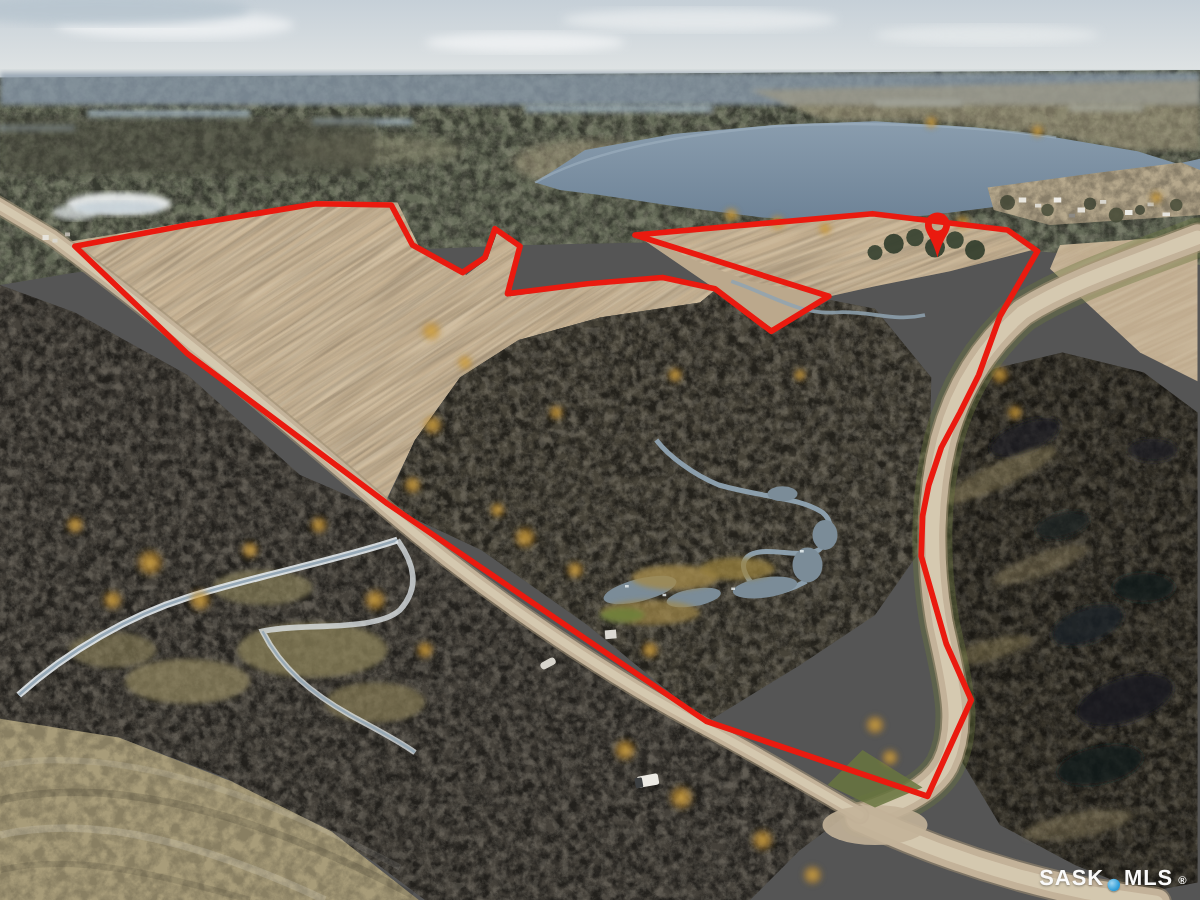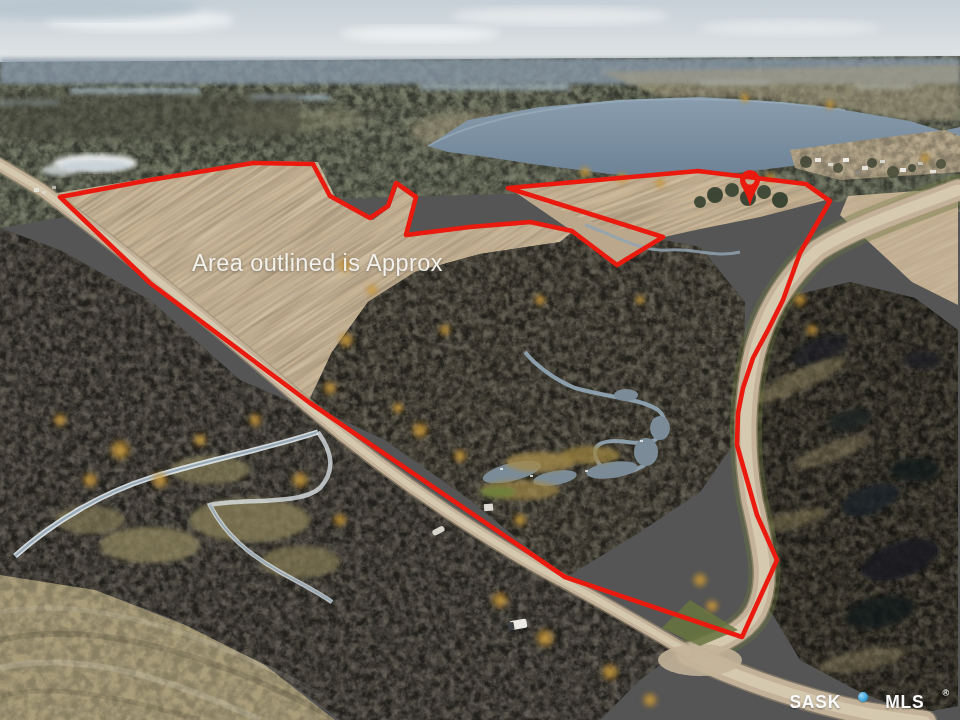--- a/index.html
+++ b/index.html
@@ -3,21 +3,21 @@
 <meta charset="utf-8">
 <style>
   html,body{margin:0;padding:0;background:#555;}
   .stage{position:relative;width:960px;height:720px;overflow:hidden;
          font-family:"Liberation Sans", sans-serif;}
   .stage svg{position:absolute;inset:0;display:block;}
   .caption{position:absolute;left:192px;top:250px;
            font-size:23.5px;letter-spacing:.4px;font-weight:400;
            color:var(--c-caption_text,#f3f1ec);
            text-shadow:0 1px 3px rgba(45,42,38,.45);white-space:nowrap;}
-  .watermark{position:absolute;right:10px;bottom:7px;display:flex;align-items:flex-start;gap:17px;
+  .watermark{position:absolute;right:10px;bottom:7px;display:flex;align-items:flex-end;gap:3px;
              font-weight:bold;font-size:17.5px;letter-spacing:.8px;
              color:var(--c-watermark_text,#fafafa);
              text-shadow:0 1px 2px rgba(0,0,0,.4);margin-top:48px;}
   .watermark .dot{width:10px;height:10px;border-radius:50%;
              background:radial-gradient(circle at 35% 35%, #9ed6f2 0%, var(--c-mls_dot,#35a0d9) 60%, #1f7fb9 100%);
              box-shadow:0 1px 1px rgba(0,0,0,.3);}
   .watermark sup{font-size:9px;font-weight:bold;transform:translateY(-4px);margin-left:1px;}
 </style>
 </head>
 <body>
@@ -327,21 +327,20 @@
     <rect x="510" y="620" width="17" height="9" rx="2" fill="#eceae4"></rect>
     <rect x="508" y="621" width="6" height="8" rx="1" fill="#3c3f41"></rect>
   </g>
 
   <polygon id="boundary-line" fill="none" style="stroke:var(--c-red,#ea1a0f)" stroke-linejoin="round" stroke-linecap="round" points="60,197 150,180 253,163 313,164 330,196 370,218 388,206 396,183 416,197 406,235 470,227 530,222 572,231 617,265 663,237 508,188 698,171 806,184 830,201 800,253 783,300 768,330 753,358 743,388 738,413 737,445 757,515 777,560 742,637 565,577 310,403 150,283" stroke-width="4.6"></polygon>
   <g id="boundary-pin" transform="translate(750,180)">
     <path d="M0,-10 a10,10 0 0 1 10,10 c0,6.5 -5.5,9.5 -10,26 c-4.5,-16.5 -10,-19.5 -10,-26 a10,10 0 0 1 10,-10 z M0,-4.6 a4.6,4.6 0 1 0 0.01,0 z" fill-rule="evenodd" style="fill:var(--c-red,#ea1a0f)"></path>
   </g>
 </svg>
 
-<div class="caption">Area outlined is Approx</div>
 
 <div class="watermark">
   <span>SASK</span>
   <span class="dot"></span>
   <span>MLS</span>
   <sup>®</sup>
 </div>
 </div>
 
 </body></html>

